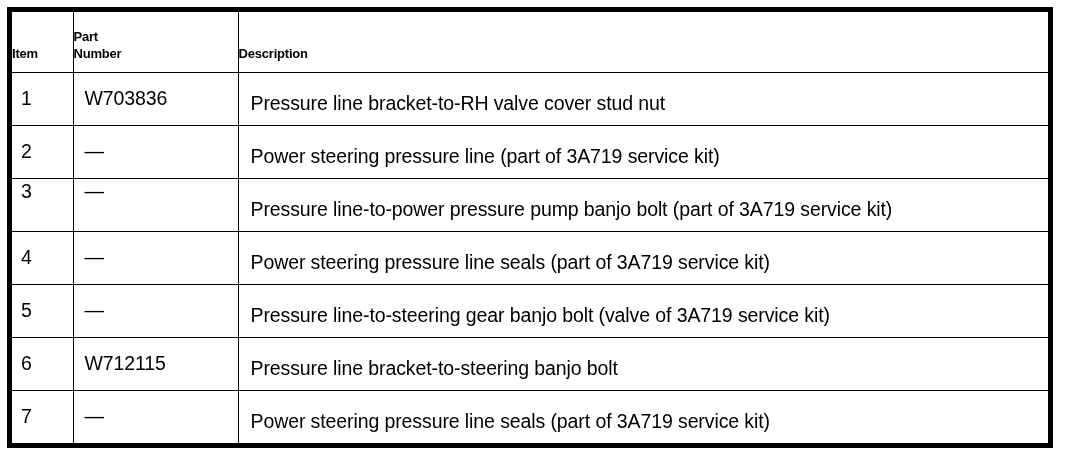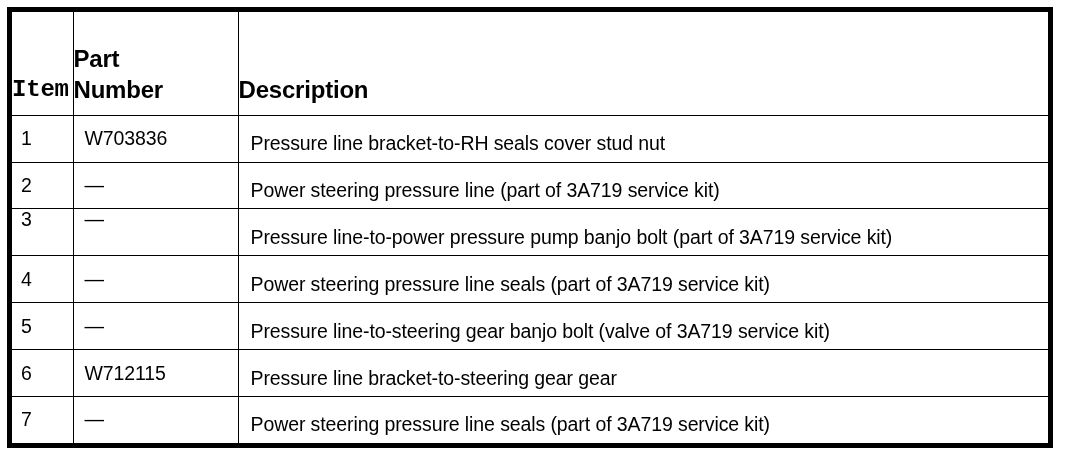--- a/index.html
+++ b/index.html
@@ -55,29 +55,29 @@
   table.parts-table td:last-child {
     border-right: none;
   }
   table.parts-table tr:last-child td {
     border-bottom: none;
   }
 
   
   thead tr.header-row th {
     font-weight: bold;
-    font-size: 24px;
+    font-size: 13px;
     vertical-align: bottom;
     padding-bottom: 9px;
     letter-spacing: -0.2px;
   }
   thead tr.header-row th .cell-pad {
     padding: 0 0 0 10px;
   }
-  th.th-item .cell-pad { padding-left: 9px; font-family: Liberation Mono, monospace; }
+  th.th-item .cell-pad { padding-left: 9px; }
   th.th-part .cell-pad { padding-left: 11px; }
   th.th-desc .cell-pad { padding-left: 12px; }
 
   .hdr-line { display: block; white-space: pre; }
 
   
   td .cell-pad {
     display: block;
     padding: 0 8px 0 10px;
   }
@@ -123,21 +123,21 @@
     <tbody>
 
       <tr>
         <td class="td-item">
             <span class="cell-pad">1</span>
           </td>
         <td class="td-part">
             <span class="cell-pad">W703836</span>
           </td>
         <td class="td-desc">
-            <span class="cell-pad">Pressure line bracket-to-RH seals cover stud nut</span>
+            <span class="cell-pad">Pressure line bracket-to-RH valve cover stud nut</span>
           </td>
       </tr>
 
       <tr>
         <td class="td-item">
             <span class="cell-pad">2</span>
           </td>
         <td class="td-part">
             <span class="cell-pad dash">—</span>
           </td>
@@ -183,21 +183,21 @@
       </tr>
 
       <tr>
         <td class="td-item">
             <span class="cell-pad">6</span>
           </td>
         <td class="td-part">
             <span class="cell-pad">W712115</span>
           </td>
         <td class="td-desc">
-            <span class="cell-pad">Pressure line bracket-to-steering gear gear</span>
+            <span class="cell-pad">Pressure line bracket-to-steering banjo bolt</span>
           </td>
       </tr>
 
       <tr>
         <td class="td-item">
             <span class="cell-pad">7</span>
           </td>
         <td class="td-part">
             <span class="cell-pad dash">—</span>
           </td>

